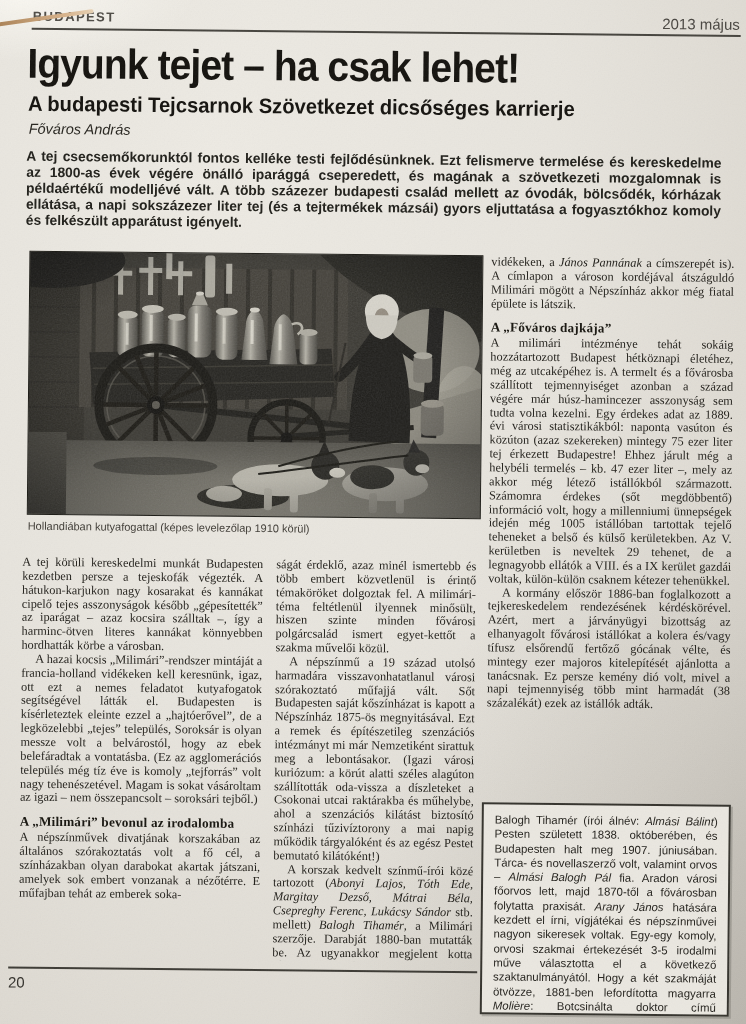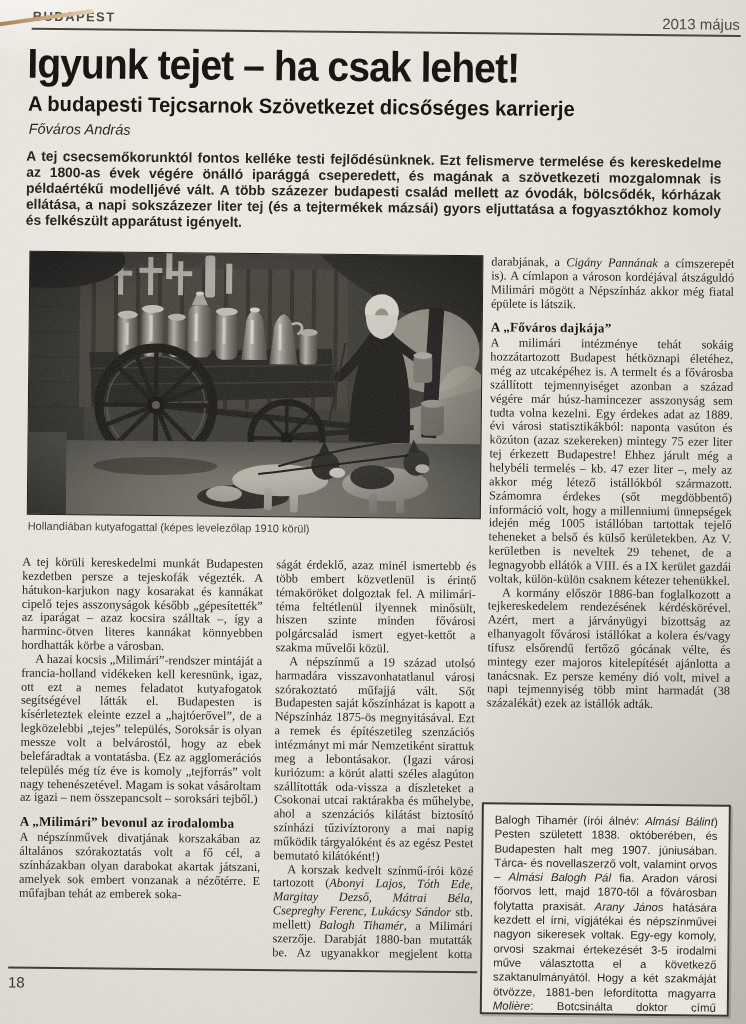--- a/index.html
+++ b/index.html
@@ -252,30 +252,30 @@
         <p class="indent">A hazai kocsis „Milimári”-rendszer mintáját a francia-holland vidékeken kell keresnünk, igaz, ott ezt a nemes feladatot kutyafogatok segítségével látták el. Budapesten is kísérleteztek eleinte ezzel a „hajtóerővel”, de a legközelebbi „tejes” település, Soroksár is olyan messze volt a belvárostól, hogy az ebek belefáradtak a vontatásba. (Ez az agglomerációs település még tíz éve is komoly „tejforrás” volt nagy tehenészetével. Magam is sokat vásároltam az igazi – nem összepancsolt – soroksári tejből.)</p>
         <h3>A „Milimári” bevonul az irodalomba</h3>
         <p>A népszínművek divatjának korszakában az általános szórakoztatás volt a fő cél, a színházakban olyan darabokat akartak játszani, amelyek sok embert vonzanak a nézőtérre. E műfajban tehát az emberek soka-</p>
       </div>
     <div class="col" id="col-middle">
         <p>ságát érdeklő, azaz minél ismertebb és több embert közvetlenül is érintő témaköröket dolgoztak fel. A milimári-téma feltétlenül ilyennek minősült, hiszen szinte minden fővárosi polgárcsalád ismert egyet-kettőt a szakma művelői közül.</p>
         <p class="indent">A népszínmű a 19 század utolsó harmadára visszavonhatatlanul városi szórakoztató műfajjá vált. Sőt Budapesten saját kőszínházat is kapott a Népszínház 1875-ös megnyitásával. Ezt a remek és építészetileg szenzációs intézmányt mi már Nemzetiként sirattuk meg a lebontásakor. (Igazi városi kuriózum: a körút alatti széles alagúton szállították oda-vissza a díszleteket a Csokonai utcai raktárakba és műhelybe, ahol a szenzációs kilátást biztosító színházi tűzivíztorony a mai napig működik tárgyalóként és az egész Pestet bemutató kilátóként!)</p>
         <p class="indent"><span>A korszak kedvelt színmű-írói közé tartozott (</span><span class="it">Abonyi Lajos, Tóth Ede, Margitay Dezső, Mátrai Béla, Csepreghy Ferenc, Lukácsy Sándor</span><span> stb. mellett) </span><span class="it">Balogh Tihamér</span><span>, a Milimári szerzője. Darabját 1880-ban mutatták be. Az ugyanakkor megjelent kotta címlapján </span><span class="it">Blaha Lujza</span><span> látható a főszerepben (egyébként ő játszotta a szerző másik</span></p>
       </div>
     <div class="col" id="col-right">
-        <p><span>darabjának, a </span><span class="it">Cigány Pannának</span><span> a címszerepét is). A címlapon a városon kordéjával átszáguldó Milimári mögött a Népszínház akkor még fiatal épülete is látszik.</span></p>
+        <p><span>vidékeken, a </span><span class="it">János Pannának</span><span> a címszerepét is). A címlapon a városon kordéjával átszáguldó Milimári mögött a Népszínház akkor még fiatal épülete is látszik.</span></p>
         <h3>A „Főváros dajkája”</h3>
         <p>A milimári intézménye tehát sokáig hozzátartozott Budapest hétköznapi életéhez, még az utcaképéhez is. A termelt és a fővárosba szállított tejmennyiséget azonban a század végére már húsz-hamincezer asszonyság sem tudta volna kezelni. Egy érdekes adat az 1889. évi városi statisztikákból: naponta vasúton és közúton (azaz szekereken) mintegy 75 ezer liter tej érkezett Budapestre! Ehhez járult még a helybéli termelés – kb. 47 ezer liter –, mely az akkor még létező istállókból származott. Számomra érdekes (sőt megdöbbentő) információ volt, hogy a millenniumi ünnepségek idején még 1005 istállóban tartottak tejelő teheneket a belső és külső kerületekben. Az V. kerületben is neveltek 29 tehenet, de a legnagyobb ellátók a VIII. és a IX kerület gazdái voltak, külön-külön csaknem kétezer tehenükkel.</p>
         <p class="indent">A kormány először 1886-ban foglalkozott a tejkereskedelem rendezésének kérdéskörével. Azért, mert a járványügyi bizottság az elhanyagolt fővárosi istállókat a kolera és/vagy tífusz elsőrendű fertőző gócának vélte, és mintegy ezer majoros kitelepítését ajánlotta a tanácsnak. Ez persze kemény dió volt, mivel a napi tejmennyiség több mint harmadát (38 százalékát) ezek az istállók adták.</p>
       </div>
 
     <div class="sidebar-box"><span>Balogh Tihamér (írói álnév: </span><span class="it">Almási Bálint</span><span>) Pesten született 1838. októberében, és Budapesten halt meg 1907. júniusában. Tárca- és novellaszerző volt, valamint orvos – </span><span class="it">Almási Balogh Pál</span><span> fia. Aradon városi főorvos lett, majd 1870-től a fővárosban folytatta praxisát. </span><span class="it">Arany János</span><span> hatására kezdett el írni, vígjátékai és népszínművei nagyon sikeresek voltak. Egy-egy komoly, orvosi szakmai értekezését 3-5 irodalmi műve választotta el a következő szaktanulmányától. Hogy a két szakmáját ötvözze, 1881-ben lefordította magyarra </span><span class="it">Molière</span><span>: Botcsinálta doktor című színdarabját.</span></div>
 
     <div class="footer-rule"></div>
-    <div class="page-num">18</div>
+    <div class="page-num">20</div>
   </div>
 
   <div class="pencil-mark"></div>
 
   <svg class="grain">
     <filter id="paperGrain">
         <feTurbulence type="fractalNoise" baseFrequency="0.7" numOctaves="2"></feTurbulence>
       <feColorMatrix type="saturate" values="0"></feColorMatrix>
       </filter>
     <rect width="746" height="1024" filter="url(#paperGrain)"></rect>

